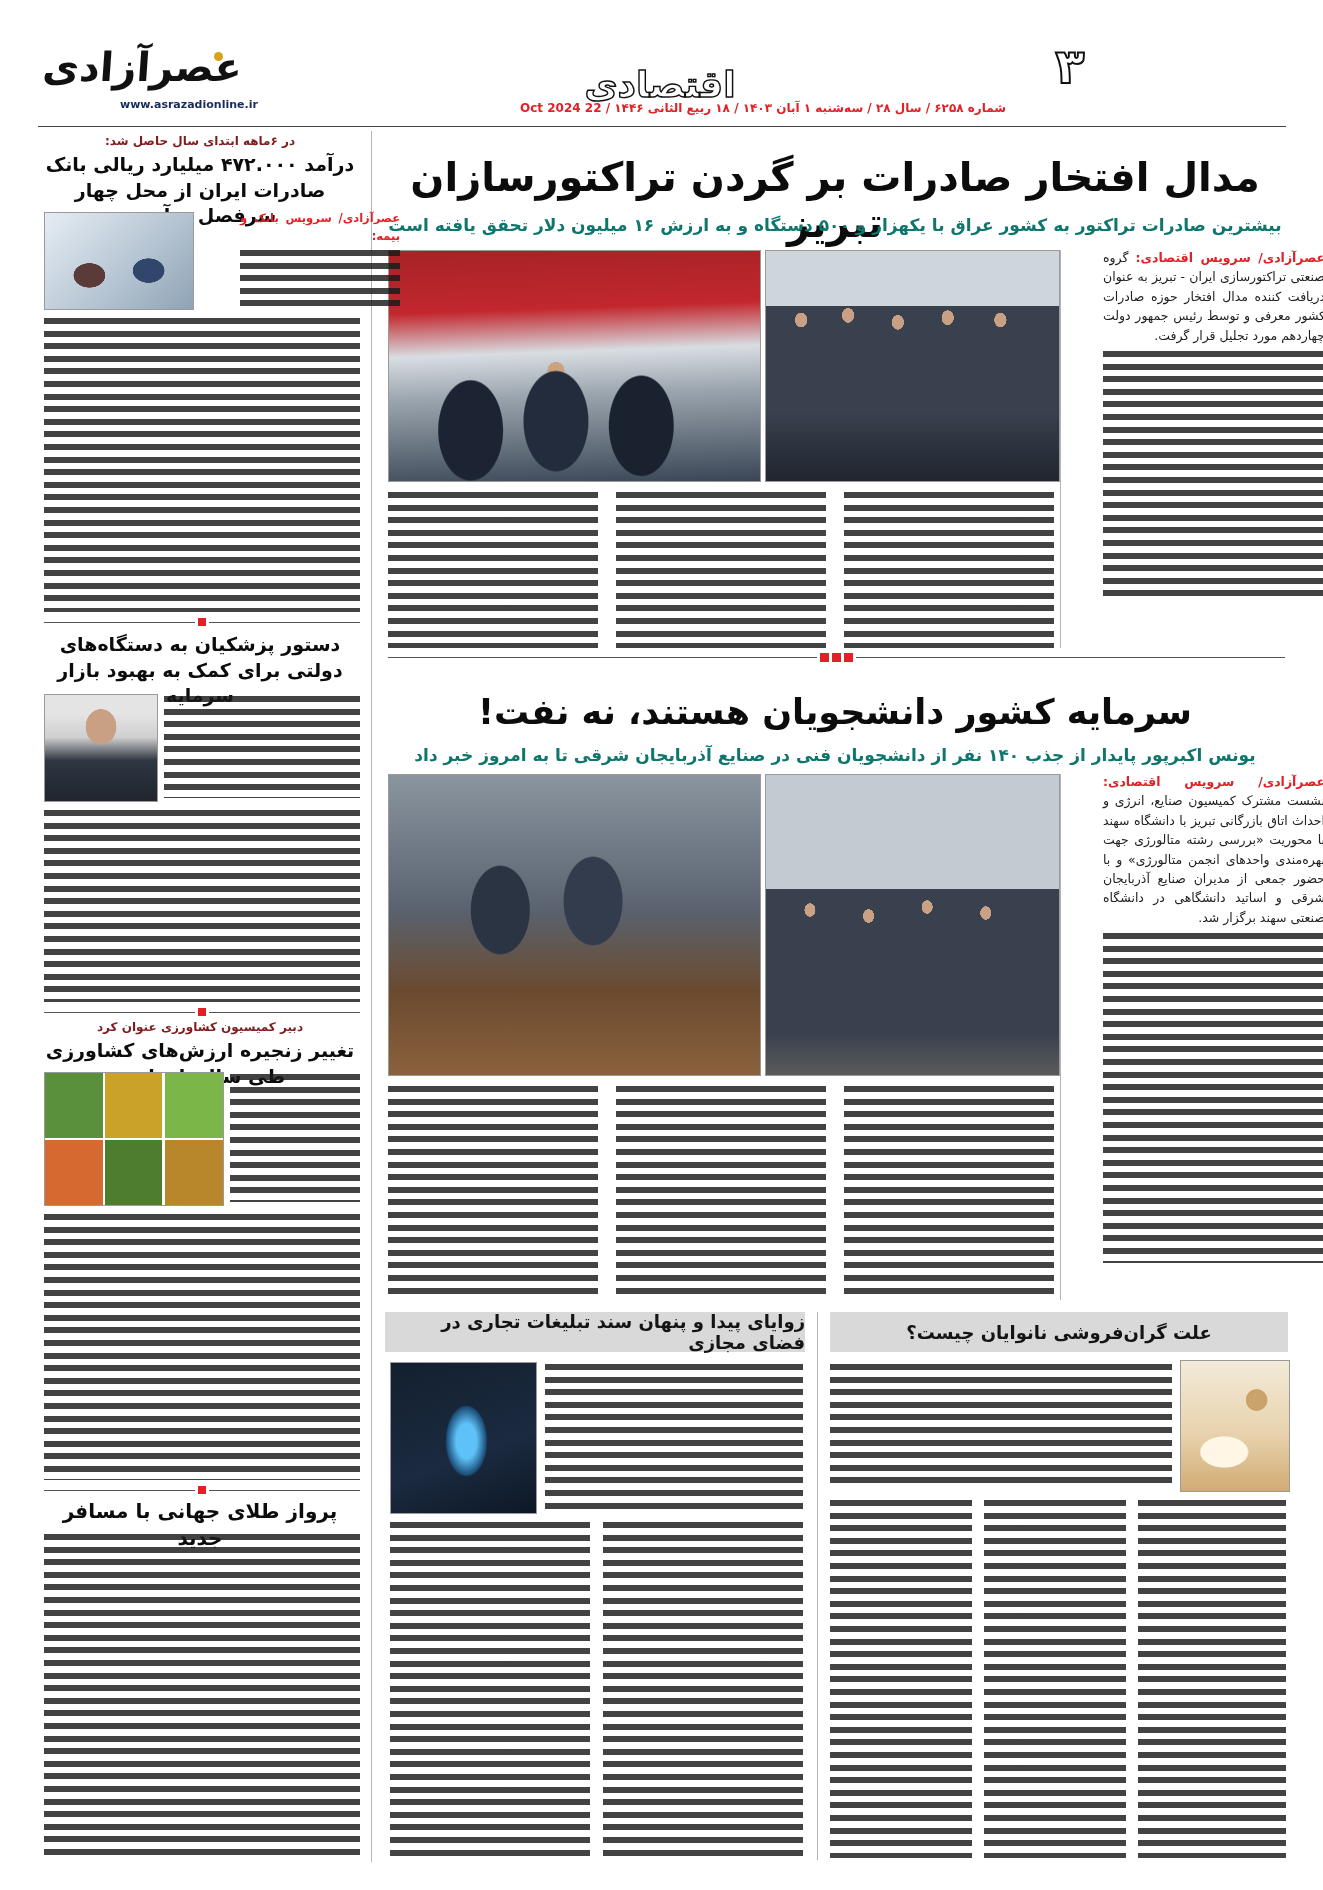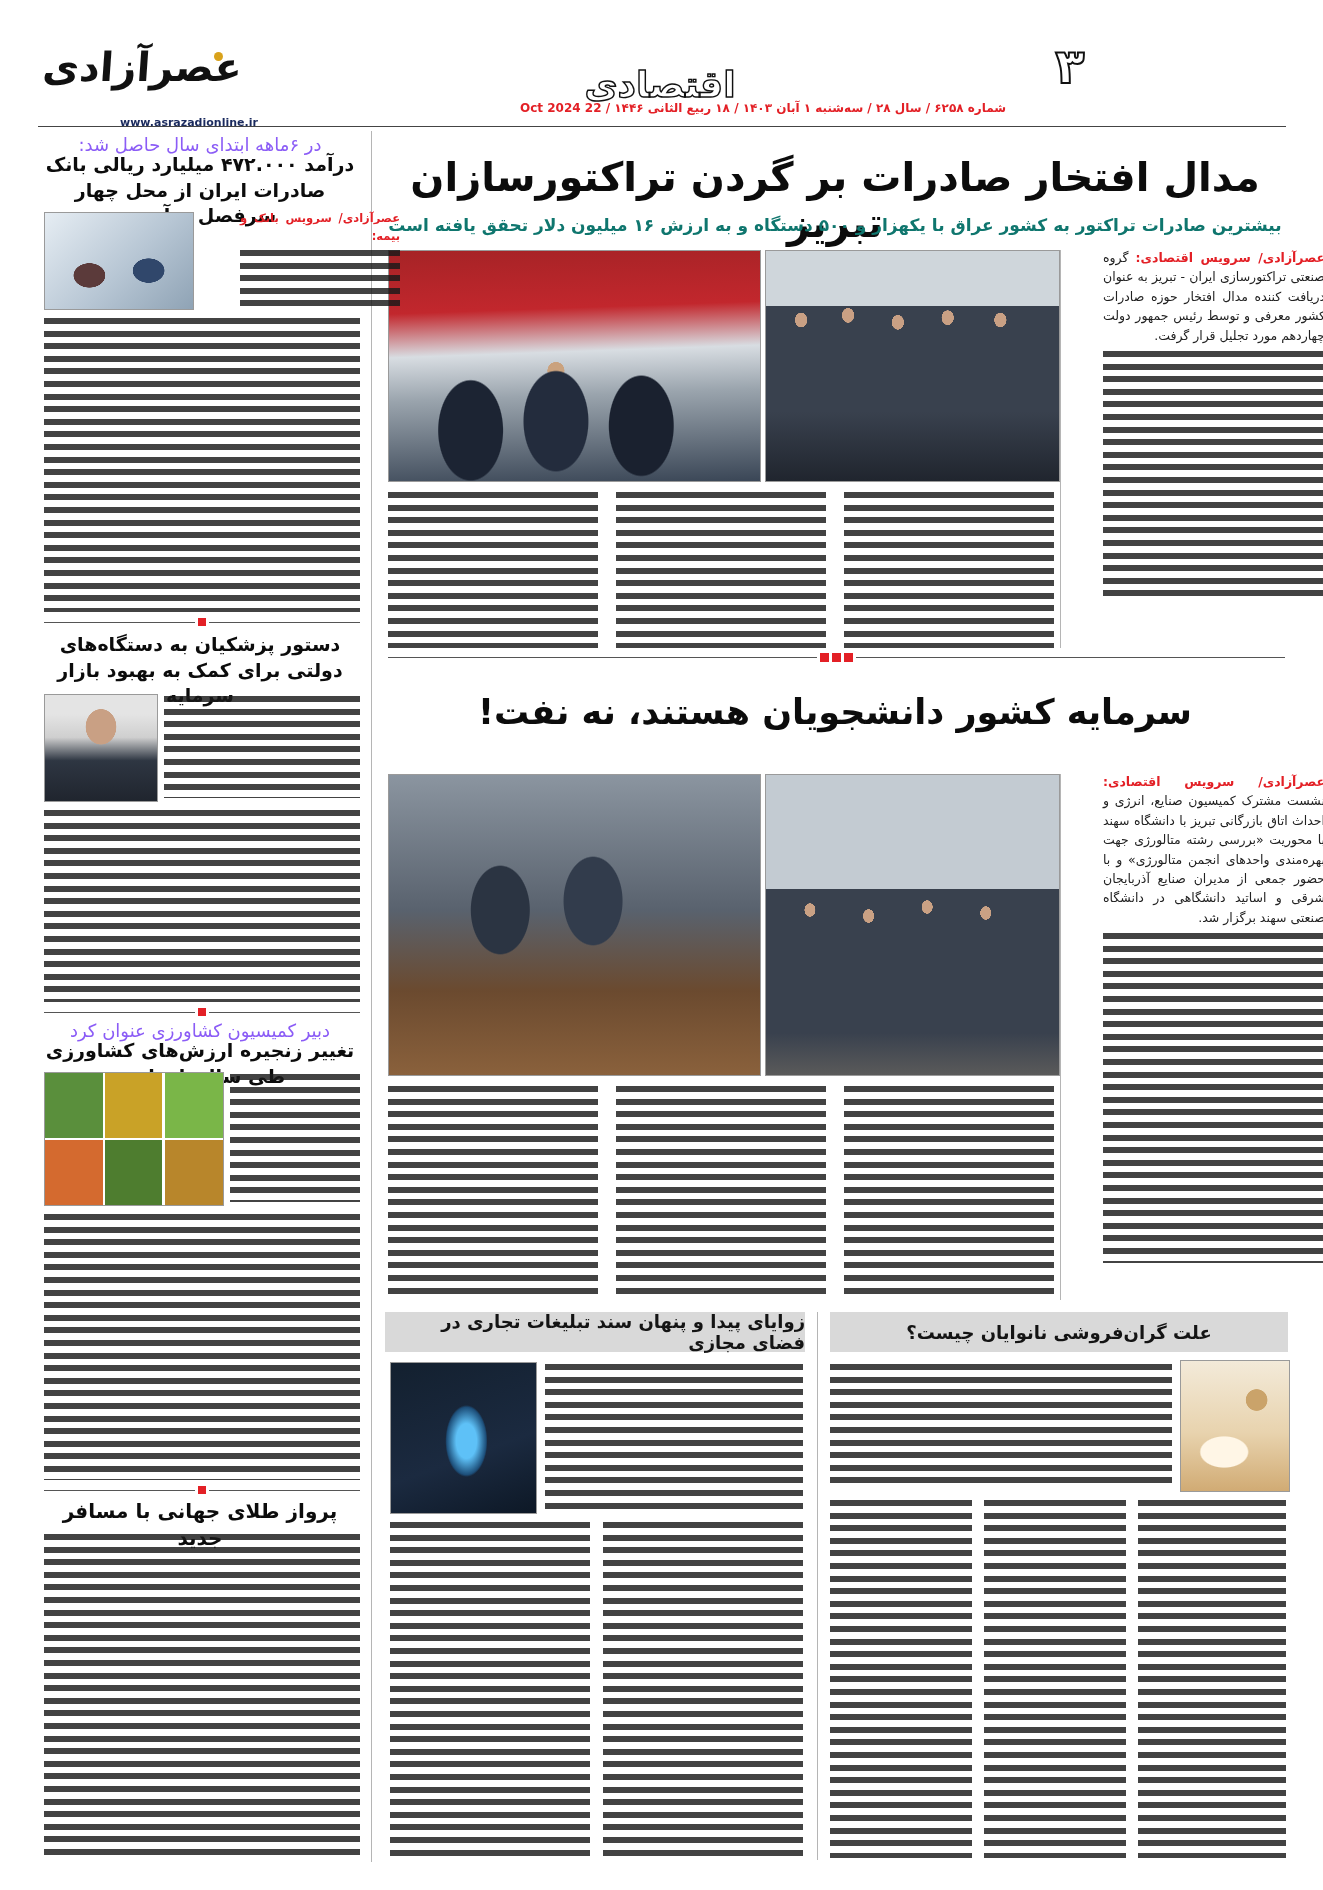--- a/index.html
+++ b/index.html
@@ -19,21 +19,21 @@
     font-size:36px;font-weight:bold;color:#fff;
     -webkit-text-stroke:1.4px #111;text-shadow:0 0 1px #111;
   }
   .pagenum{font-size:48px;font-weight:bold;color:#fff;-webkit-text-stroke:2px #111;}
   .dateline{font-size:12px;font-weight:bold;color:#e32026;text-align:left;direction:rtl;}
   .rule-h{background:#444;height:1px;}
   .rule-v{background:#b5b5b5;width:1px;}
 
   
   .kicker{font-size:16px;font-weight:bold;color:#161616;}
-  .kicker-sm{font-size:18px;font-weight:normal;color:#8b5cf6;}
+  .kicker-sm{font-size:12px;font-weight:bold;color:#7f1d1d;}
   .headline-xl{font-size:40px;font-weight:900;line-height:1.15;color:#0c0c0c;}
   .headline-lg{font-size:35px;font-weight:900;line-height:1.15;color:#0c0c0c;}
   .headline-sm{font-size:19px;font-weight:800;line-height:1.35;color:#0c0c0c;}
   .subhead{font-size:17px;font-weight:bold;color:#0f766e;}
 
   
   .txtcol{font-size:12.5px;line-height:1.55;text-align:justify;color:#222;margin-left:40px;}
   .byline{color:#e32026;font-weight:bold;}
   .greek{
     background-image:repeating-linear-gradient(
@@ -116,21 +116,21 @@
       linear-gradient(180deg,#f3ead9 0%,#e8d3ae 55%,#d1ab74 100%);
   }
 </style>
 </head>
 <body>
 
 <div class="page">
 
   <div class="abs logo" style="left:52px;top:44px;width:190px;">عصرآزادی</div>
   <div class="logo-dot" style="left:214px;top:52px;"></div>
-  <div class="abs website" style="left:120px;top:116px;width:170px;">www.asrazadionline.ir</div>
+  <div class="abs website" style="left:120px;top:98px;width:170px;">www.asrazadionline.ir</div>
 
   <div class="abs section-title center" style="left:545px;top:64px;width:230px;">اقتصادی</div>
 
   <div class="abs pagenum" style="left:1040px;top:38px;width:60px;text-align:center;">۳</div>
 
   <div class="abs dateline" style="left:520px;top:101px;width:766px;">
     <span>شماره ۶۲۵۸ / سال ۲۸ / سه‌شنبه ۱ آبان ۱۴۰۳ / ۱۸ ربیع الثانی ۱۴۴۶ /</span>
     <span>22 Oct 2024</span>
   </div>
 
@@ -159,20 +159,21 @@
 
   <div class="abs divider" style="left:388px;top:652px;width:897px;height:10px;">
     <div class="seg"></div>
       <div class="sq"></div>
       <div class="sq"></div>
       <div class="sq"></div>
       <div class="seg"></div>
   </div>
 
   <div class="abs headline-lg center" style="left:385px;top:692px;width:900px;">سرمایه کشور دانشجویان هستند، نه نفت!</div>
+  <div class="abs subhead center" style="left:385px;top:745px;width:900px;">یونس اکبرپور پایدار از جذب ۱۴۰ نفر از دانشجویان فنی در صنایع آذربایجان شرقی تا به امروز خبر داد</div>
 
   <div class="abs photo ph-meeting" style="left:388px;top:774px;width:371px;height:300px;"></div>
   <div class="abs photo ph-outdoor" style="left:765px;top:774px;width:293px;height:300px;"></div>
 
   <div class="abs rule-v" style="left:1060px;top:774px;height:526px;"></div>
 
   <div class="abs txtcol" style="left:1063px;top:772px;width:222px;height:528px;">
     <p style="margin:0 0 6px 0;">
       <span class="byline">عصرآزادی/ سرویس اقتصادی:</span>
       <span>نشست مشترک کمیسیون صنایع، انرژی و احداث اتاق بازرگانی تبریز با دانشگاه سهند با محوریت «بررسی رشته متالورژی جهت بهره‌مندی واحدهای انجمن متالورژی» و با حضور جمعی از مدیران صنایع آذربایجان شرقی و اساتید دانشگاهی در دانشگاه صنعتی سهند برگزار شد.</span>

